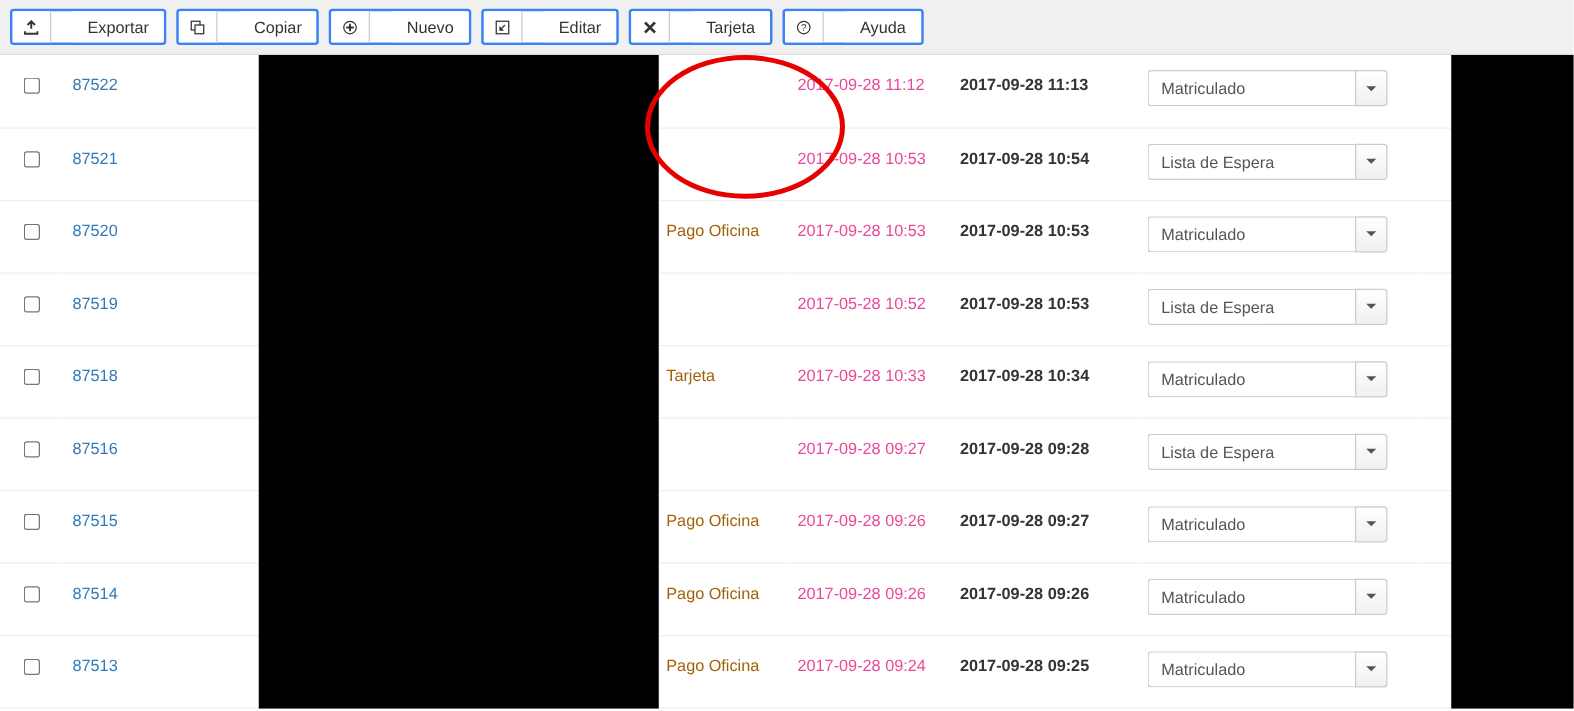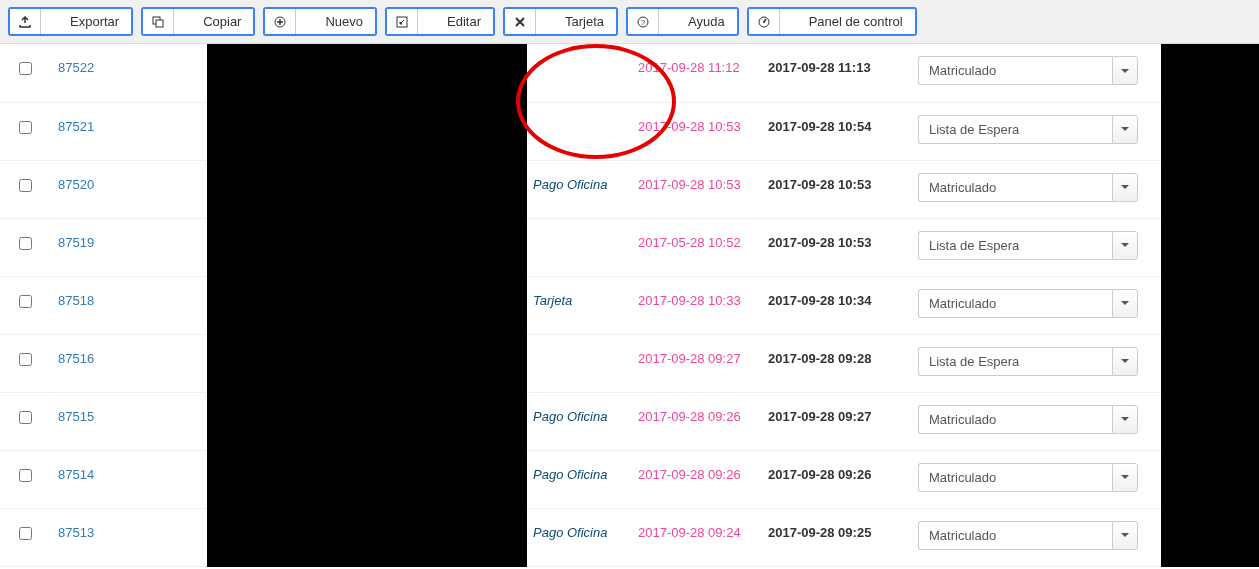--- a/index.html
+++ b/index.html
@@ -43,36 +43,36 @@
     .table-wrap { position: relative; }
     table { width: 100%; border-collapse: collapse; }
     tbody tr { border-bottom: 1px solid #eee; }
     td { padding: 0 8px; vertical-align: top; height: 58px; font-size: 13px; }
     td .cell-inner { padding-top: 16px; }
     .col-check { width: 50px; text-align: center; }
     .col-check .cell-inner { padding-top: 18px; }
     .col-id { width: 155px; margin-top: 43px; }
     .col-id a { color: #337ab7; text-decoration: none; }
     .col-redacted1 { width: 320px; }
-    .col-pago { width: 105px; color: #0c4a6e; font-style: italic; }
+    .col-pago { width: 105px; color: #a16207; }
     .col-date1 { width: 130px; color: #ec4899; }
     .col-date2 { width: 150px; color: #333; font-weight: bold; }
     .col-status { width: 225px; }
 
     .redact-block {
       position: absolute;
       background: #000;
       z-index: 5;
     }
     .redact-left { left: 207px; top: 0; width: 320px; height: 523px; }
     .redact-right { left: 1161px; top: 0; width: 98px; height: 523px; }
 
     .select-wrap {
       display: flex;
-      width: 220px;
+      width: 192px;
       margin-top: 12px;
     }
     .select-main {
       flex: 1;
       border: 1px solid #ccc;
       border-right: none;
       border-radius: 3px 0 0 3px;
       padding: 6px 10px;
       background: #fff;
       font-size: 13px;
@@ -165,30 +165,20 @@
   </div>
   <div class="btn-group">
     <button class="btn-icon">
       <svg width="12" height="12" viewBox="0 0 12 12">
           <circle cx="6" cy="6" r="5" stroke="#333" fill="none"></circle>
           <text x="6" y="9" text-anchor="middle" font-size="8" fill="#333">?</text>
         </svg>
     </button>
     <button class="btn-label">Ayuda</button>
   </div>
-  <div class="btn-group">
-    <button class="btn-icon">
-      <svg width="12" height="12" viewBox="0 0 12 12">
-          <circle cx="6" cy="6" r="5" stroke="#333" fill="none"></circle>
-          <path d="M6 6 L8 3" stroke="#333" stroke-width="1.5"></path>
-          <circle cx="6" cy="6" r="1" fill="#333"></circle>
-        </svg>
-    </button>
-    <button class="btn-label">Panel de control</button>
-  </div>
 </div>
 
 <div class="table-wrap">
   <div class="redact-block redact-left"></div>
   <div class="redact-block redact-right"></div>
   <div class="annotation-circle"></div>
   <table>
     <tbody id="rows-body">
         <tr>
           <td class="col-check">

